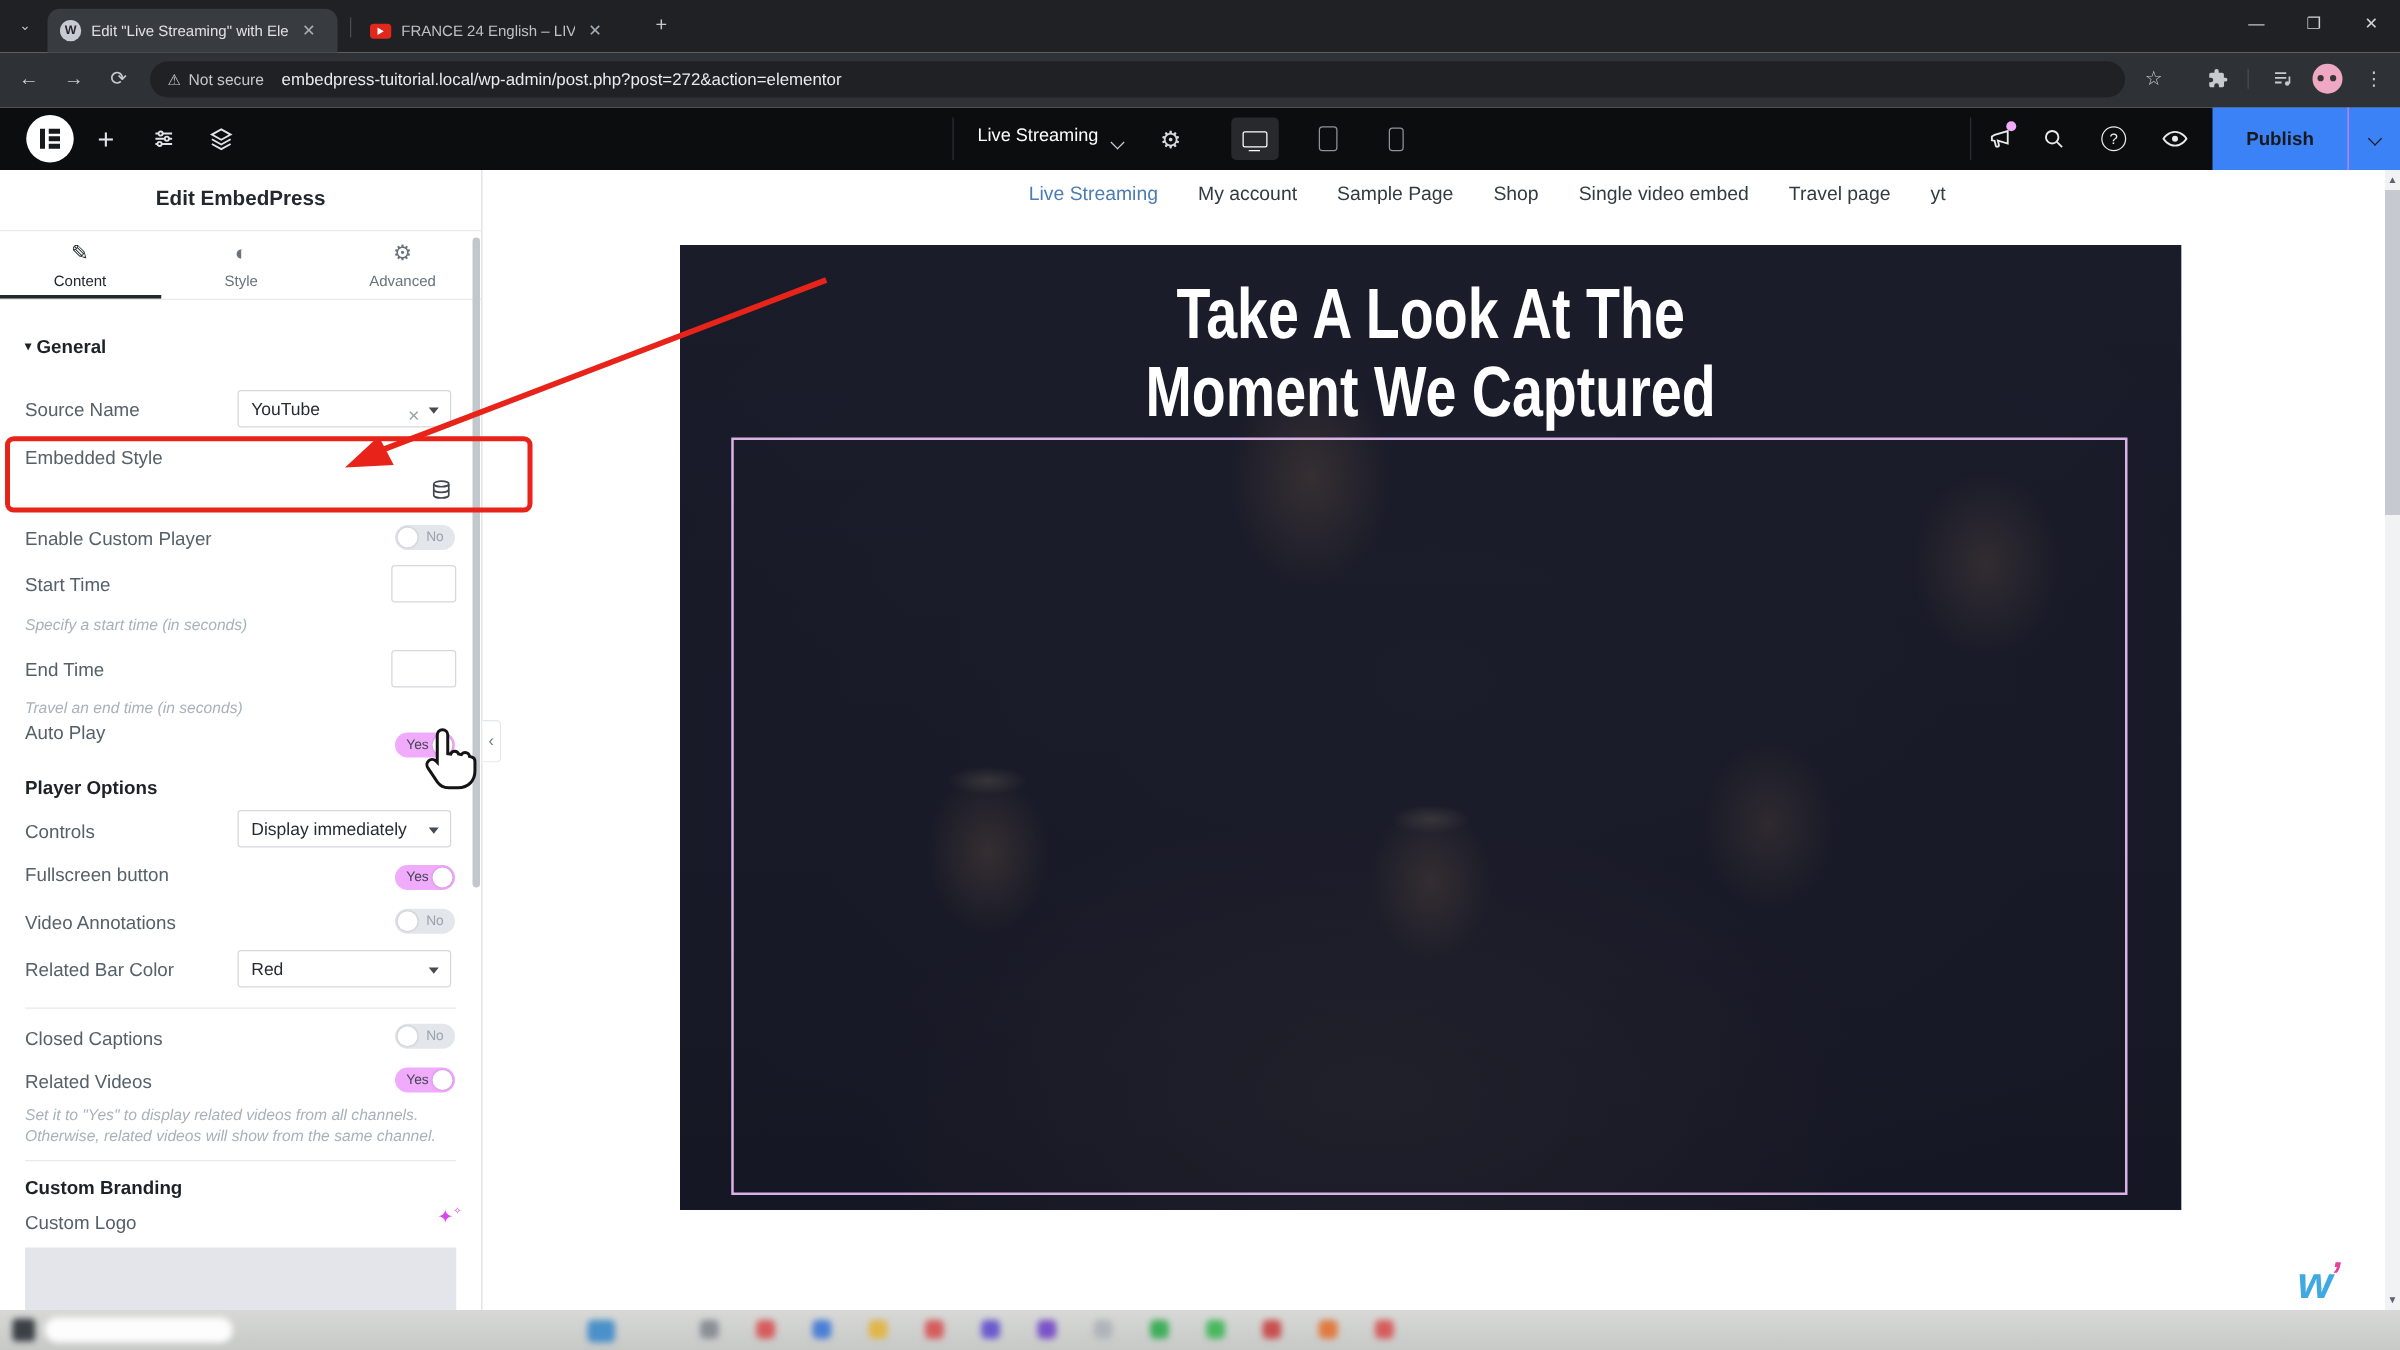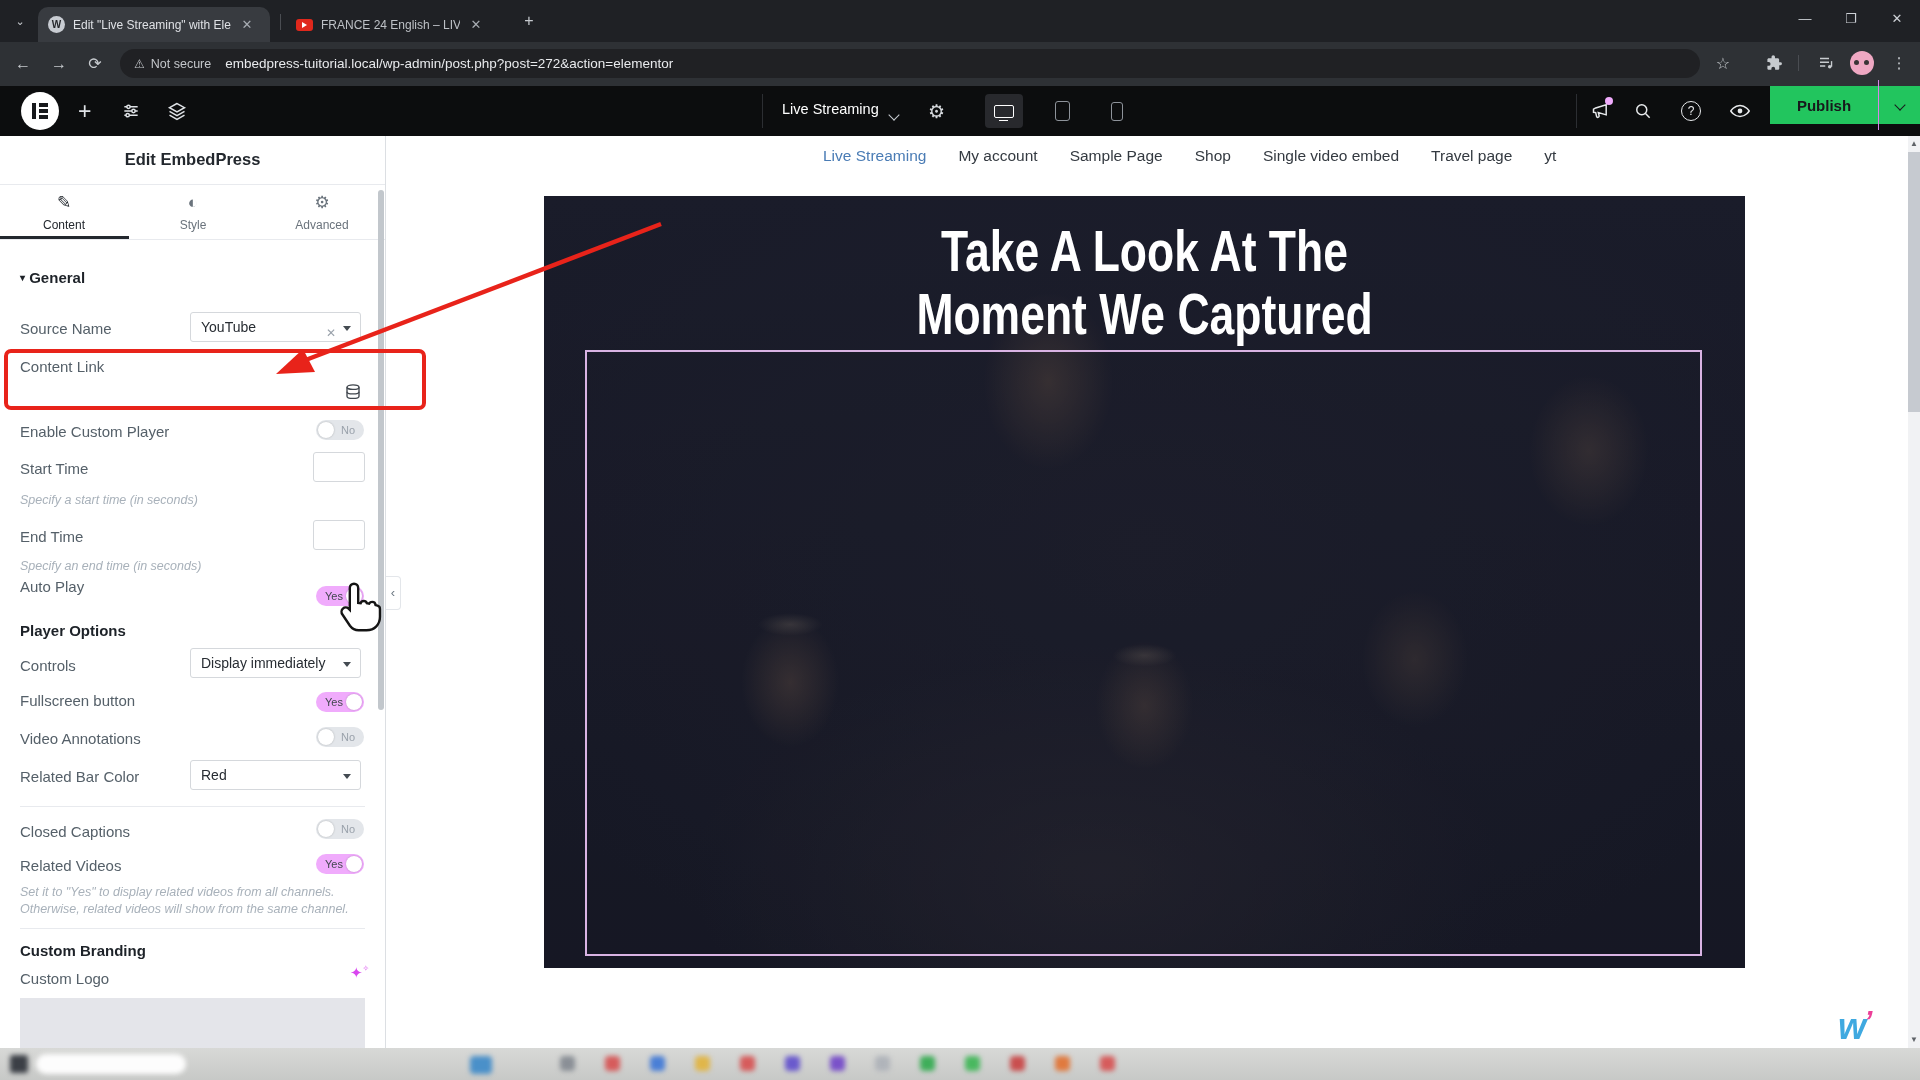--- a/index.html
+++ b/index.html
@@ -34,21 +34,21 @@
 
   
   .ebar{position:absolute;left:0;top:86px;width:1920px;height:50px;background:#0c0d0e;color:#e8eaec}
   .elogo{position:absolute;left:21px;top:6px;width:38px;height:38px;border-radius:50%;background:#fff}
   .elogo i{position:absolute;background:#17191c}
   .ebar .vdiv{position:absolute;top:8px;width:1px;height:34px;background:#2c2e32}
   .docname{position:absolute;left:782px;top:15px;font-size:14.5px;color:#fff}
   .chev{display:inline-block;width:8px;height:8px;border-right:1.6px solid #c9cdd2;border-bottom:1.6px solid #c9cdd2;transform:rotate(45deg)}
   .devbox{position:absolute;top:8px;width:38px;height:34px;border-radius:4px;display:flex;align-items:center;justify-content:center}
   .devbox.active{background:#28292d}
-  .publish{position:absolute;left:1770px;top:0;width:150px;height:38px;background:#22c55e;display:flex;align-items:center;color:#17191c;font-weight:700;font-size:15px}
+  .publish{position:absolute;left:1770px;top:0;width:150px;height:50px;background:#3b82f6;display:flex;align-items:center;color:#17191c;font-weight:700;font-size:15px}
   .publish .plabel2{flex:1;text-align:center}
   .publish .pdiv{width:1px;height:50px;background:#d883ea}
   .publish .parrow{width:41px;display:flex;align-items:center;justify-content:center}
   .pinkdot{position:absolute;width:8px;height:8px;border-radius:50%;background:#f0abfc}
 
   
   .panel{position:absolute;left:0;top:136px;width:386px;height:912px;background:#fff;border-right:1px solid #dcdfe3}
   .ptitle{position:absolute;left:0;top:14px;width:100%;text-align:center;font-size:16.5px;font-weight:700;color:#23282e}
   .phead-div{position:absolute;left:0;top:48px;width:100%;height:1px;background:#e8eaee}
   .ptab{position:absolute;top:56px;width:128px;text-align:center;color:#6a737c}
@@ -256,41 +256,41 @@
       <span>General</span>
     </div>
 
     <div class="plabel" style="top:184px">Source Name</div>
     <div class="pselect" style="top:176px">
       <span>YouTube</span>
       <span class="clearx">✕</span>
       <span class="caret"></span>
     </div>
 
-    <div class="plabel" style="top:222px">Content Link</div>
+    <div class="plabel" style="top:222px">Embedded Style</div>
     <div class="abs" style="left:344px;top:247px">
       <svg width="18" height="18" viewBox="0 0 24 24" fill="none" stroke="#41474e" stroke-width="1.8">
           <ellipse cx="12" cy="5.5" rx="8" ry="3"></ellipse>
           <path d="M4 5.5v6c0 1.7 3.6 3 8 3s8-1.3 8-3v-6"></path>
           <path d="M4 11.5v6c0 1.7 3.6 3 8 3s8-1.3 8-3v-6"></path>
         </svg>
     </div>
 
     <div class="plabel" style="top:287px">Enable Custom Player</div>
     <div class="toggle off" style="top:284px">
         <span class="tl">No</span>
       </div>
 
     <div class="plabel" style="top:324px">Start Time</div>
     <input class="pinput" style="left: 313px; top: 316px; width: 52px; height: 30px;">
     <div class="phint" style="top:356px">Specify a start time (in seconds)</div>
 
     <div class="plabel" style="top:392px">End Time</div>
     <input class="pinput" style="left: 313px; top: 384px; width: 52px; height: 30px;">
-    <div class="phint" style="top:422px">Specify an end time (in seconds)</div>
+    <div class="phint" style="top:422px">Travel an end time (in seconds)</div>
 
     <div class="plabel" style="top:442px">Auto Play</div>
     <div class="toggle on" style="top:450px">
         <span class="tl">Yes</span>
       </div>
 
     <div class="pbold" style="top:486px">Player Options</div>
 
     <div class="plabel" style="top:521px">Controls</div>
     <div class="pselect" style="top:512px">

